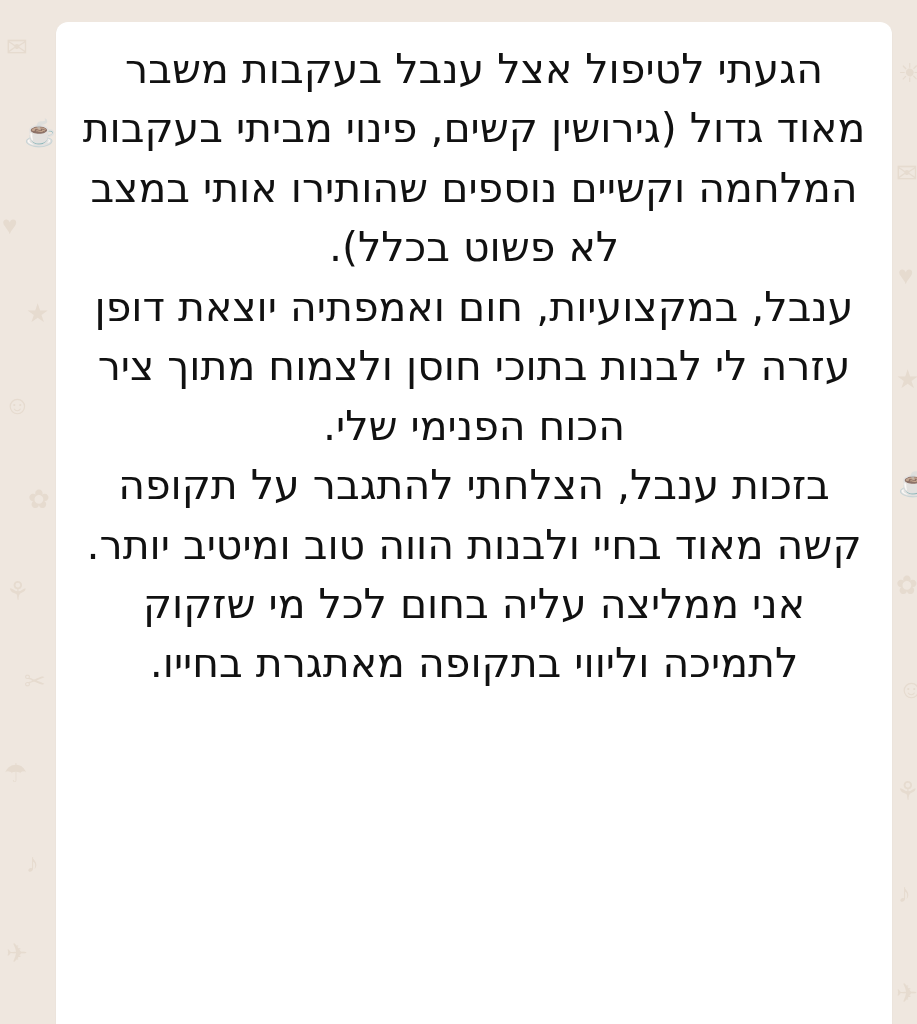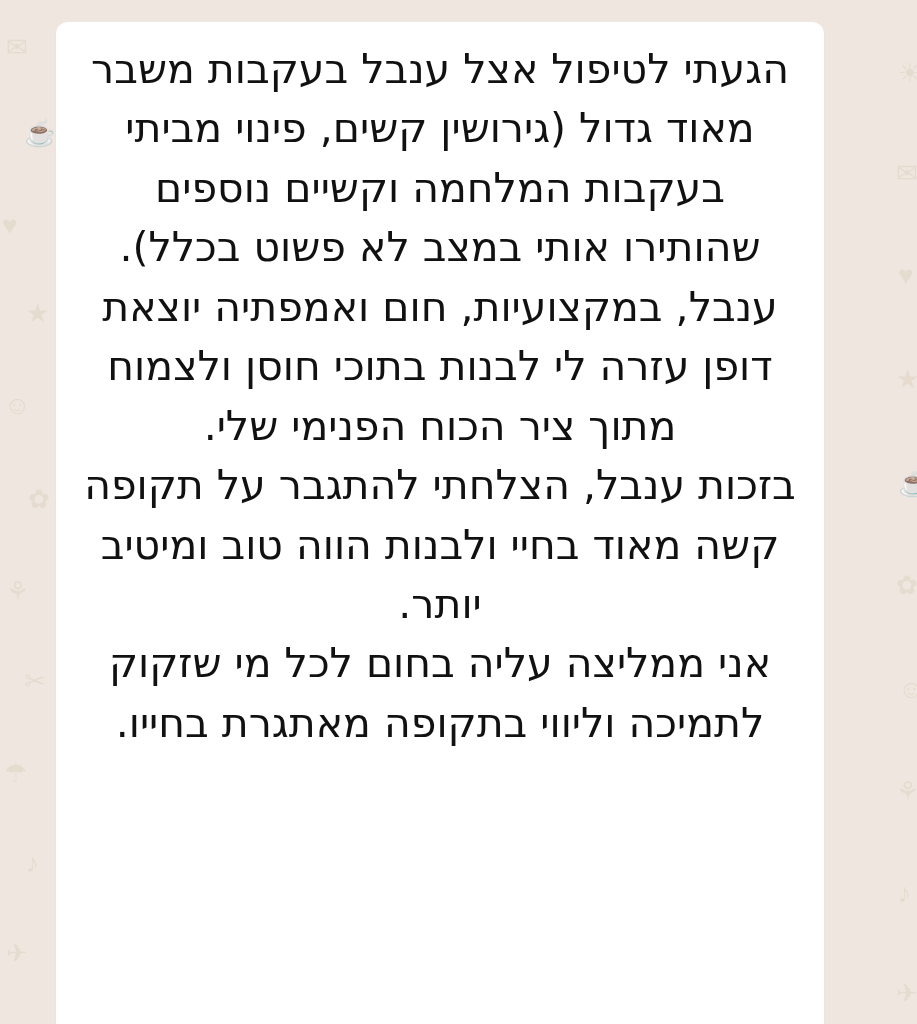--- a/index.html
+++ b/index.html
@@ -28,21 +28,21 @@
     font-size: 26px;
     line-height: 1;
     user-select: none;
   }
 
   
   #message-bubble {
     position: absolute;
     left: 56px;
     top: 22px;
-    width: 768px;
+    width: 836px;
     height: 1002px;
     background: #ffffff;
     border-radius: 12px 12px 0 0;
     box-shadow: 0 1px 1px rgba(0,0,0,0.12);
     box-sizing: border-box;
     padding: 18px 26px 10px 26px;
     overflow: hidden;
   }
 
   #message-text {

